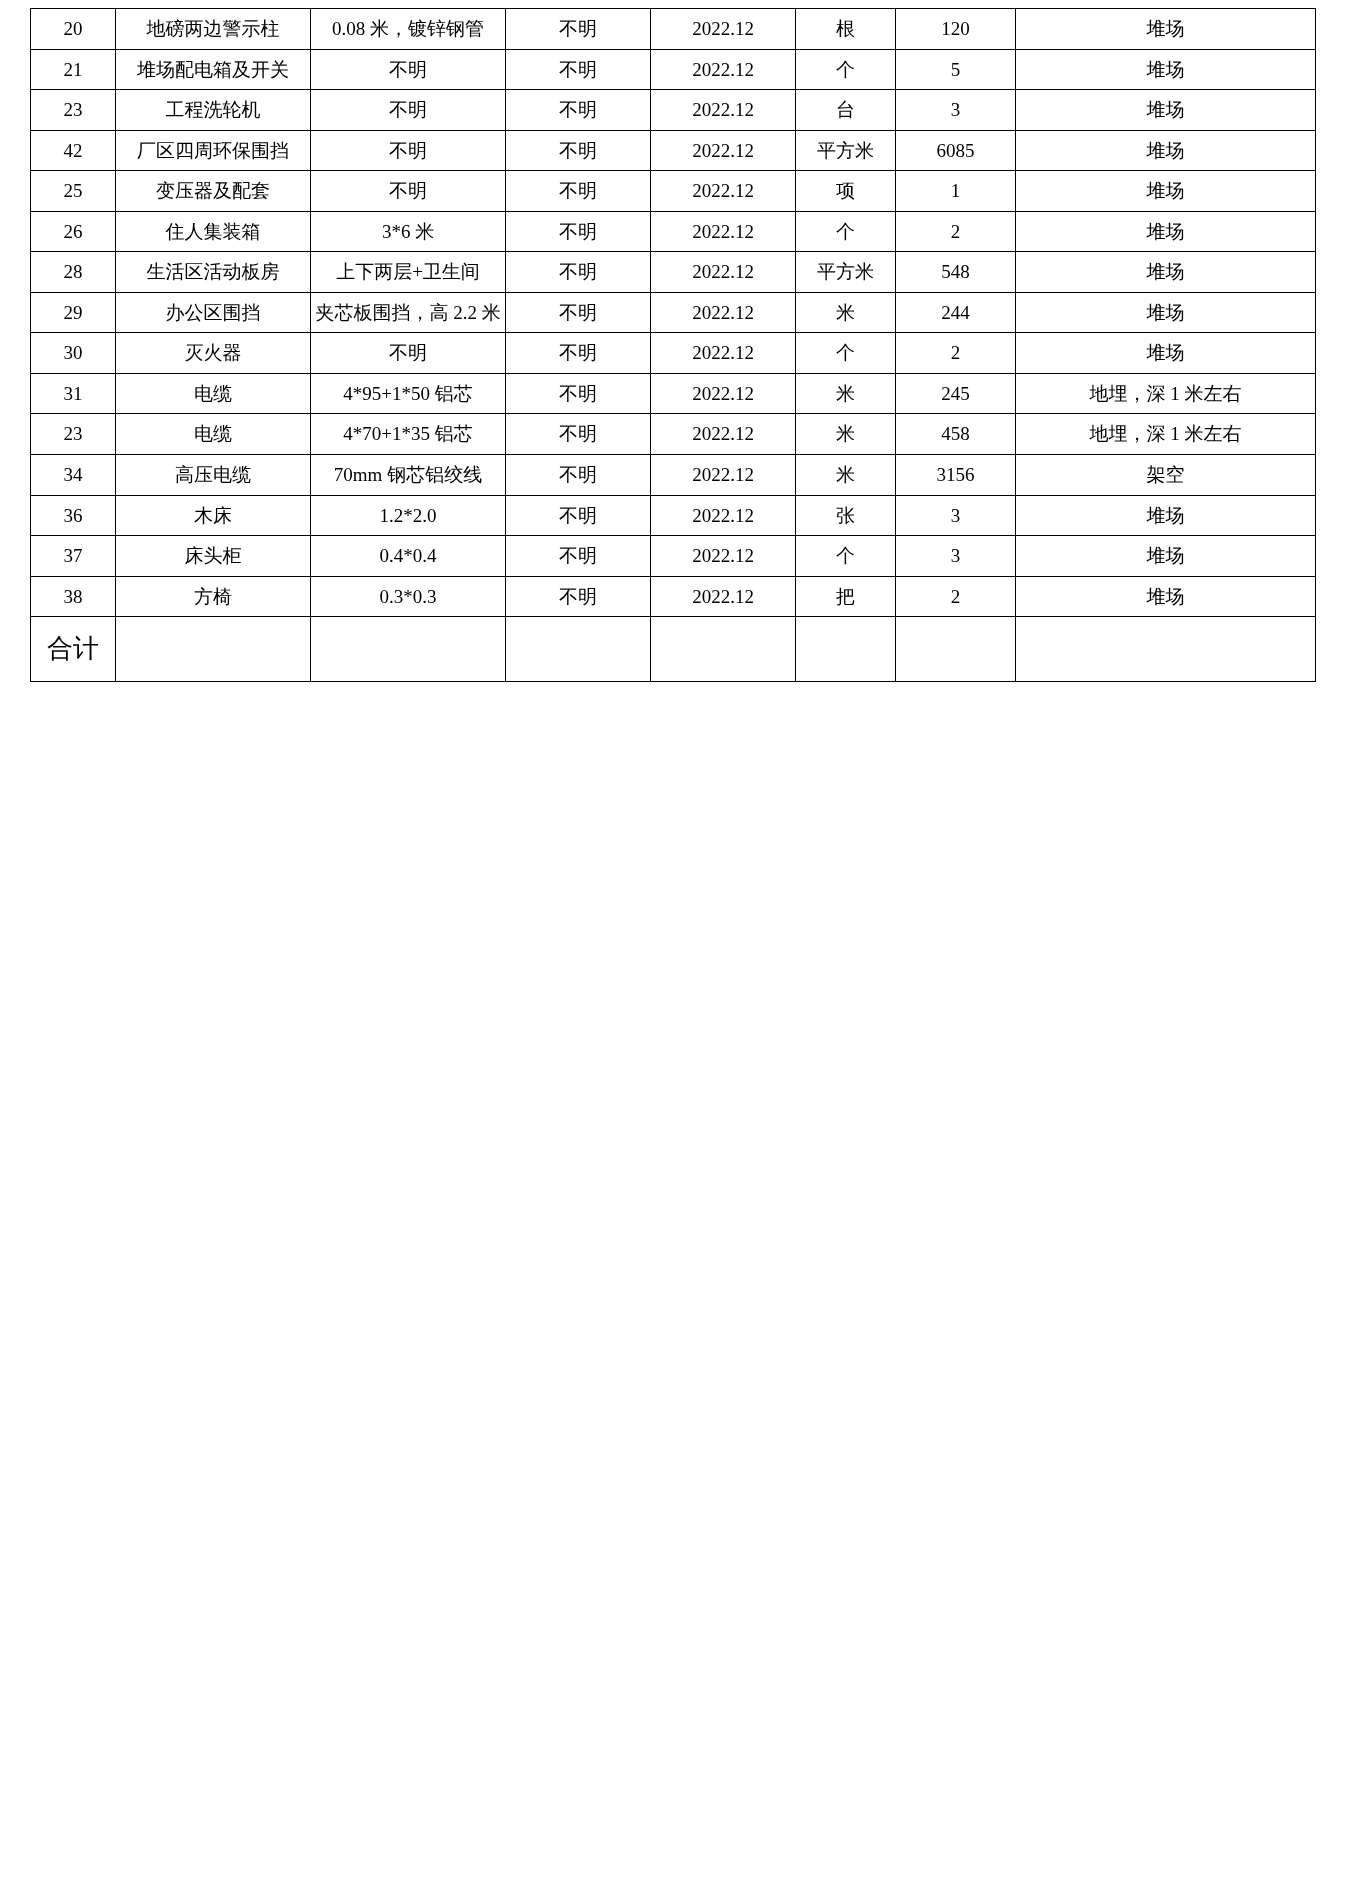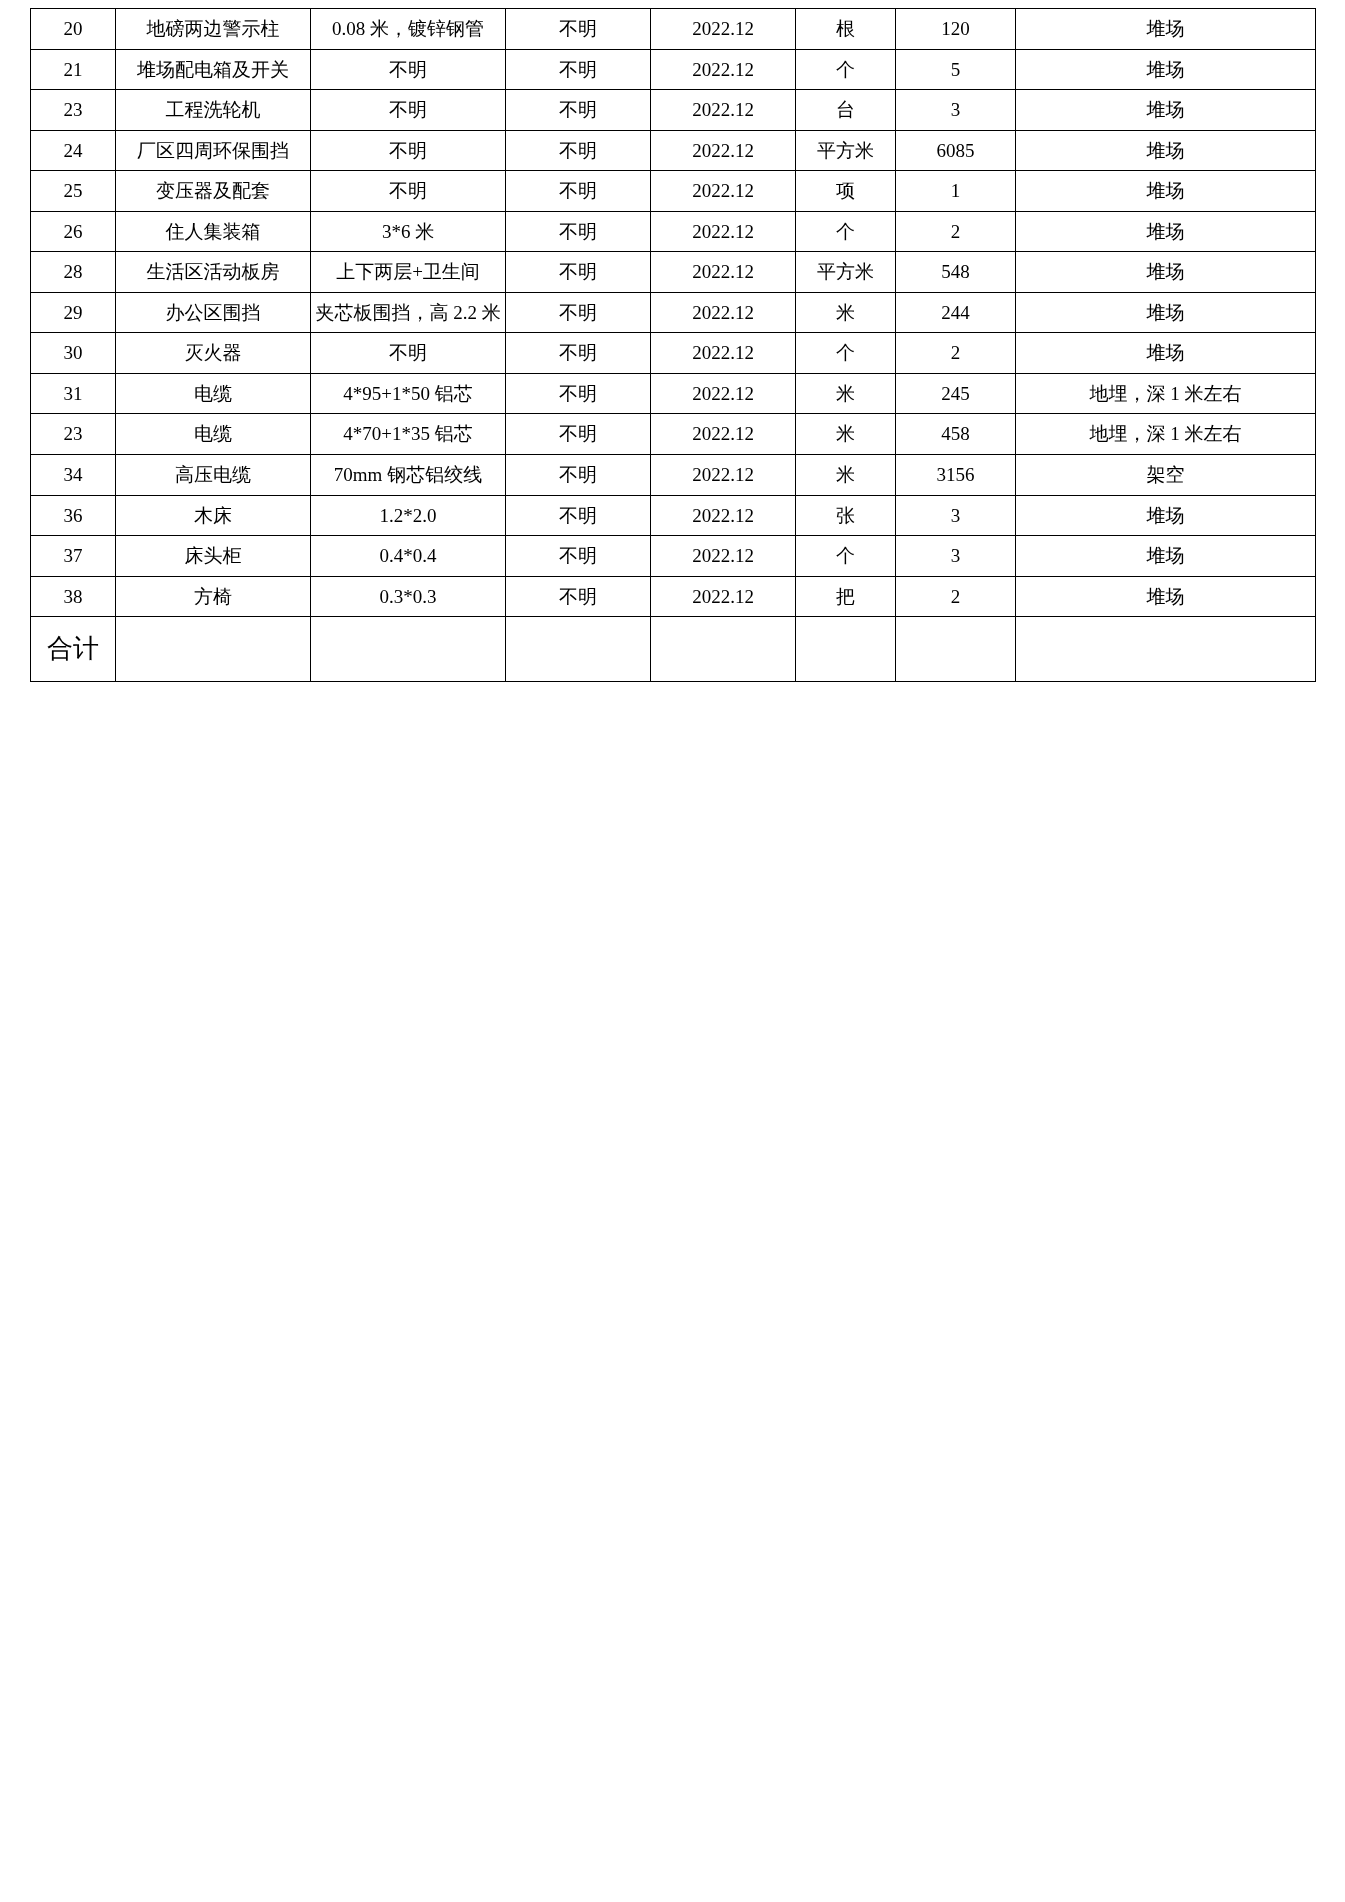--- a/index.html
+++ b/index.html
@@ -105,21 +105,21 @@
           <td class="cell-no">23</td>
           <td class="cell-name">工程洗轮机</td>
           <td class="cell-spec">不明</td>
           <td class="cell-status">不明</td>
           <td class="cell-date">2022.12</td>
           <td class="cell-unit">台</td>
           <td class="cell-qty">3</td>
           <td class="cell-loc">堆场</td>
         </tr>
         <tr>
-          <td class="cell-no">24</td>
+          <td class="cell-no">42</td>
           <td class="cell-name">厂区四周环保围挡</td>
           <td class="cell-spec">不明</td>
           <td class="cell-status">不明</td>
           <td class="cell-date">2022.12</td>
           <td class="cell-unit">平方米</td>
           <td class="cell-qty">6085</td>
           <td class="cell-loc">堆场</td>
         </tr>
         <tr>
           <td class="cell-no">25</td>

